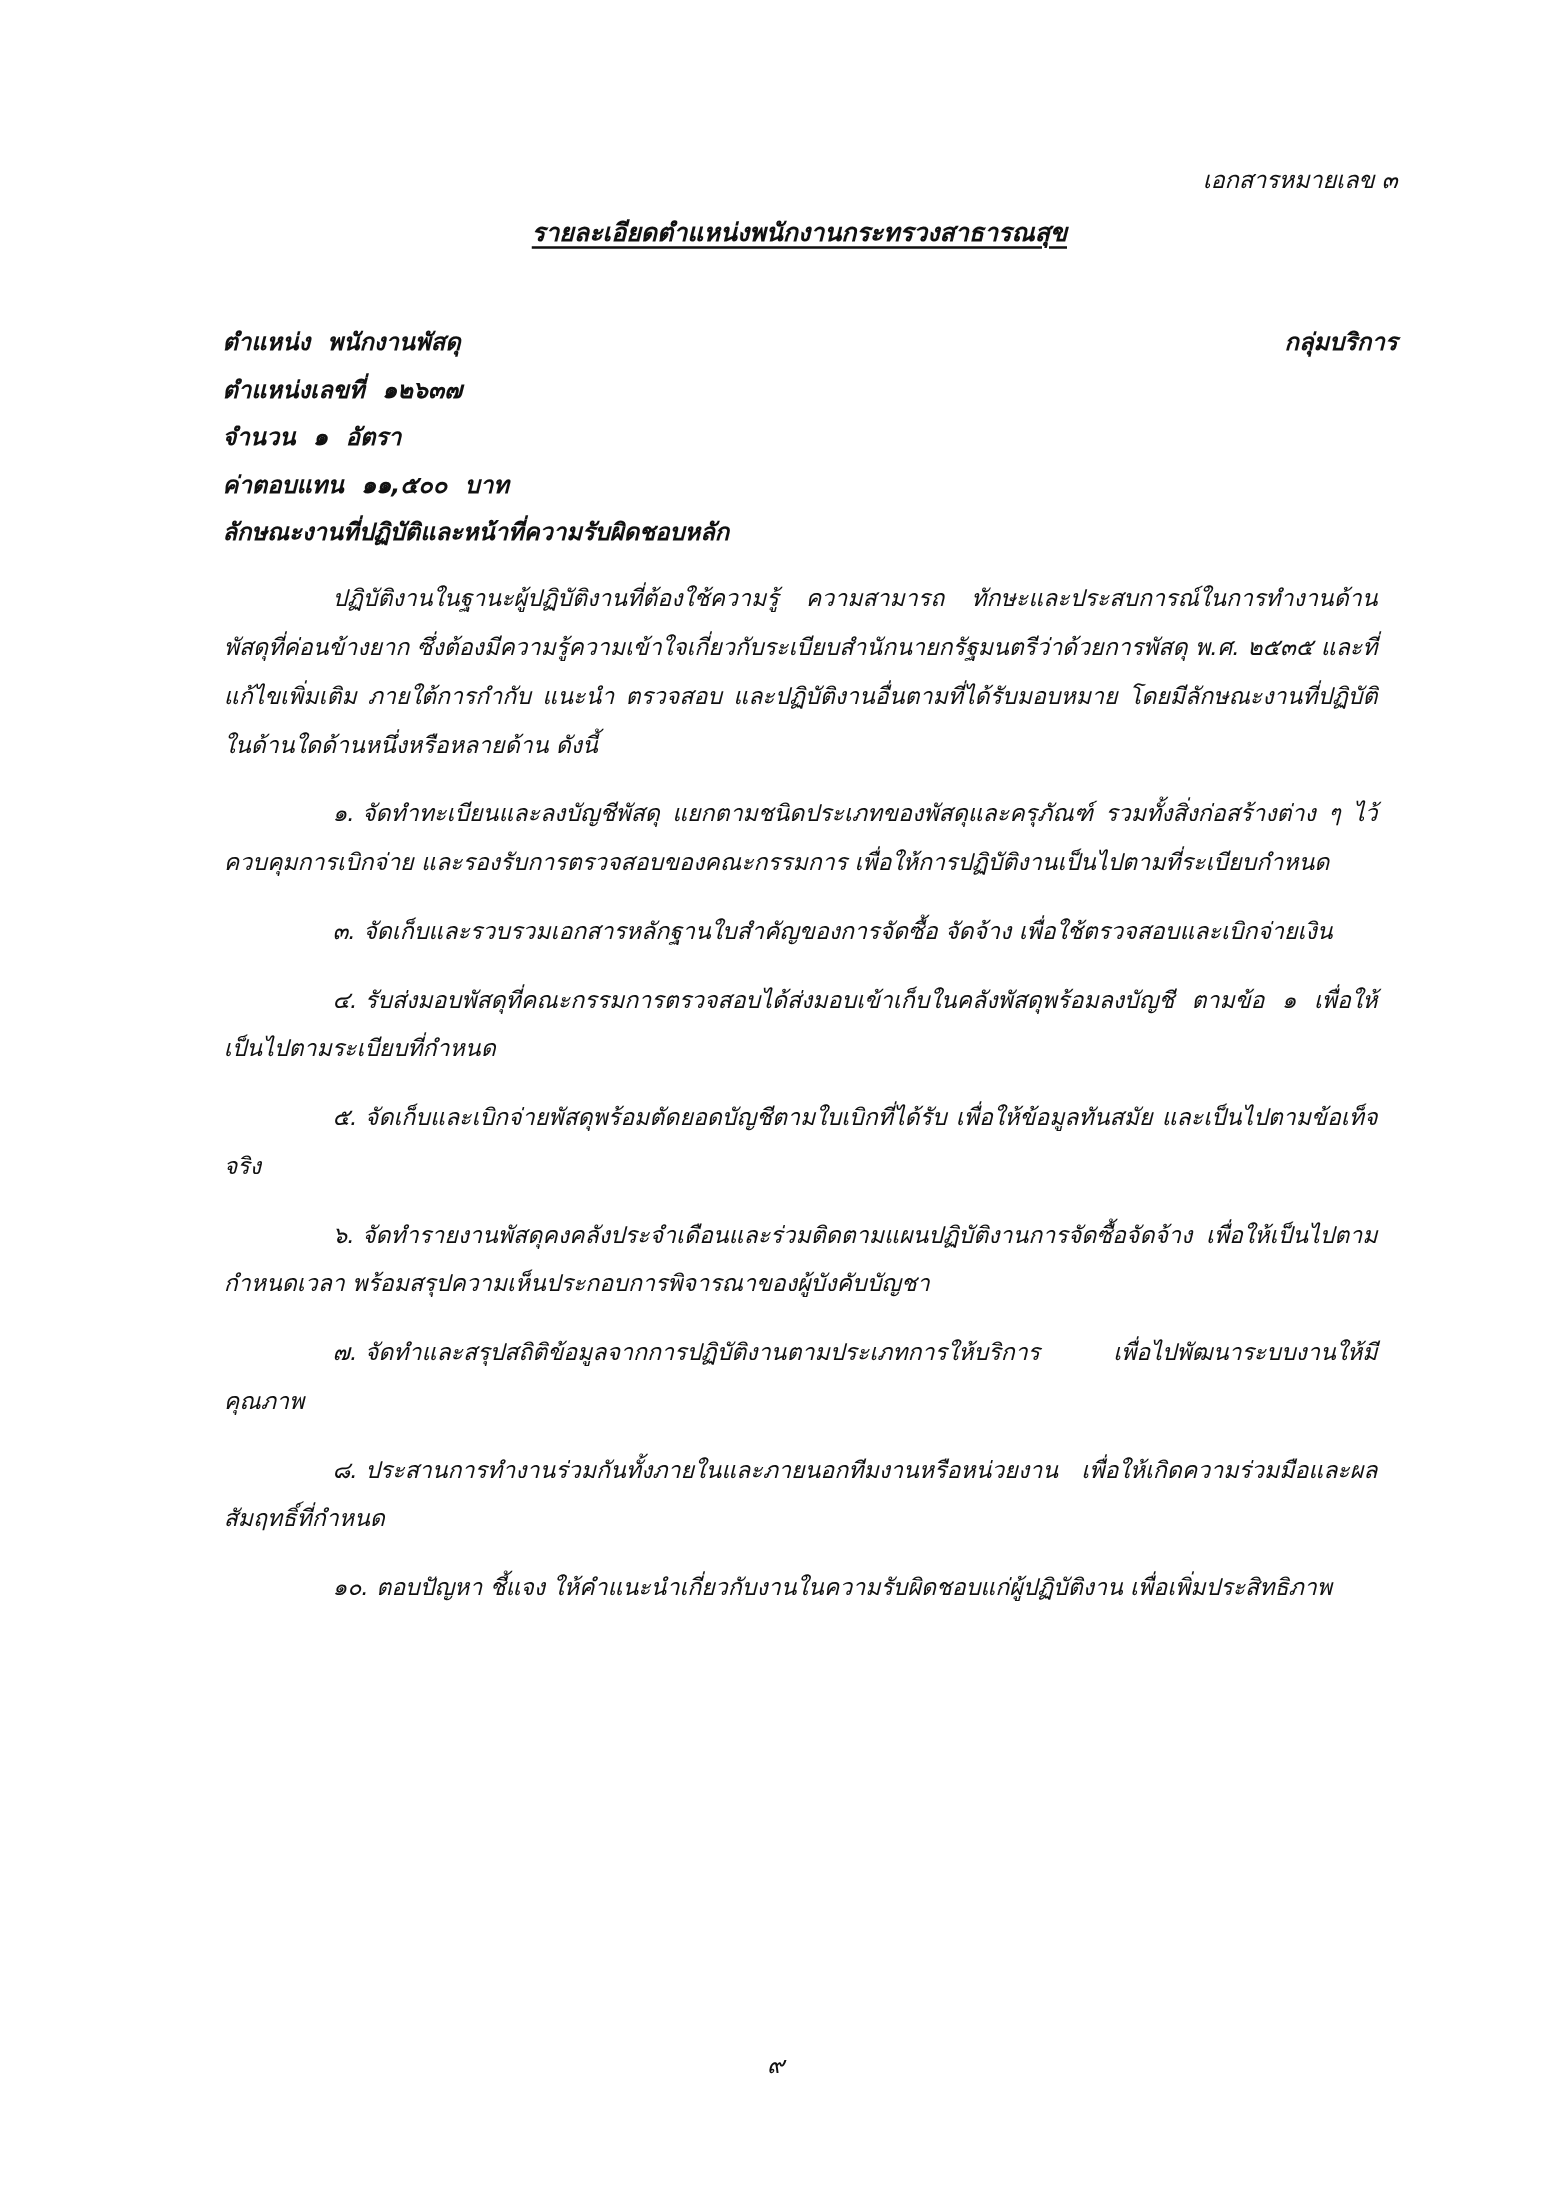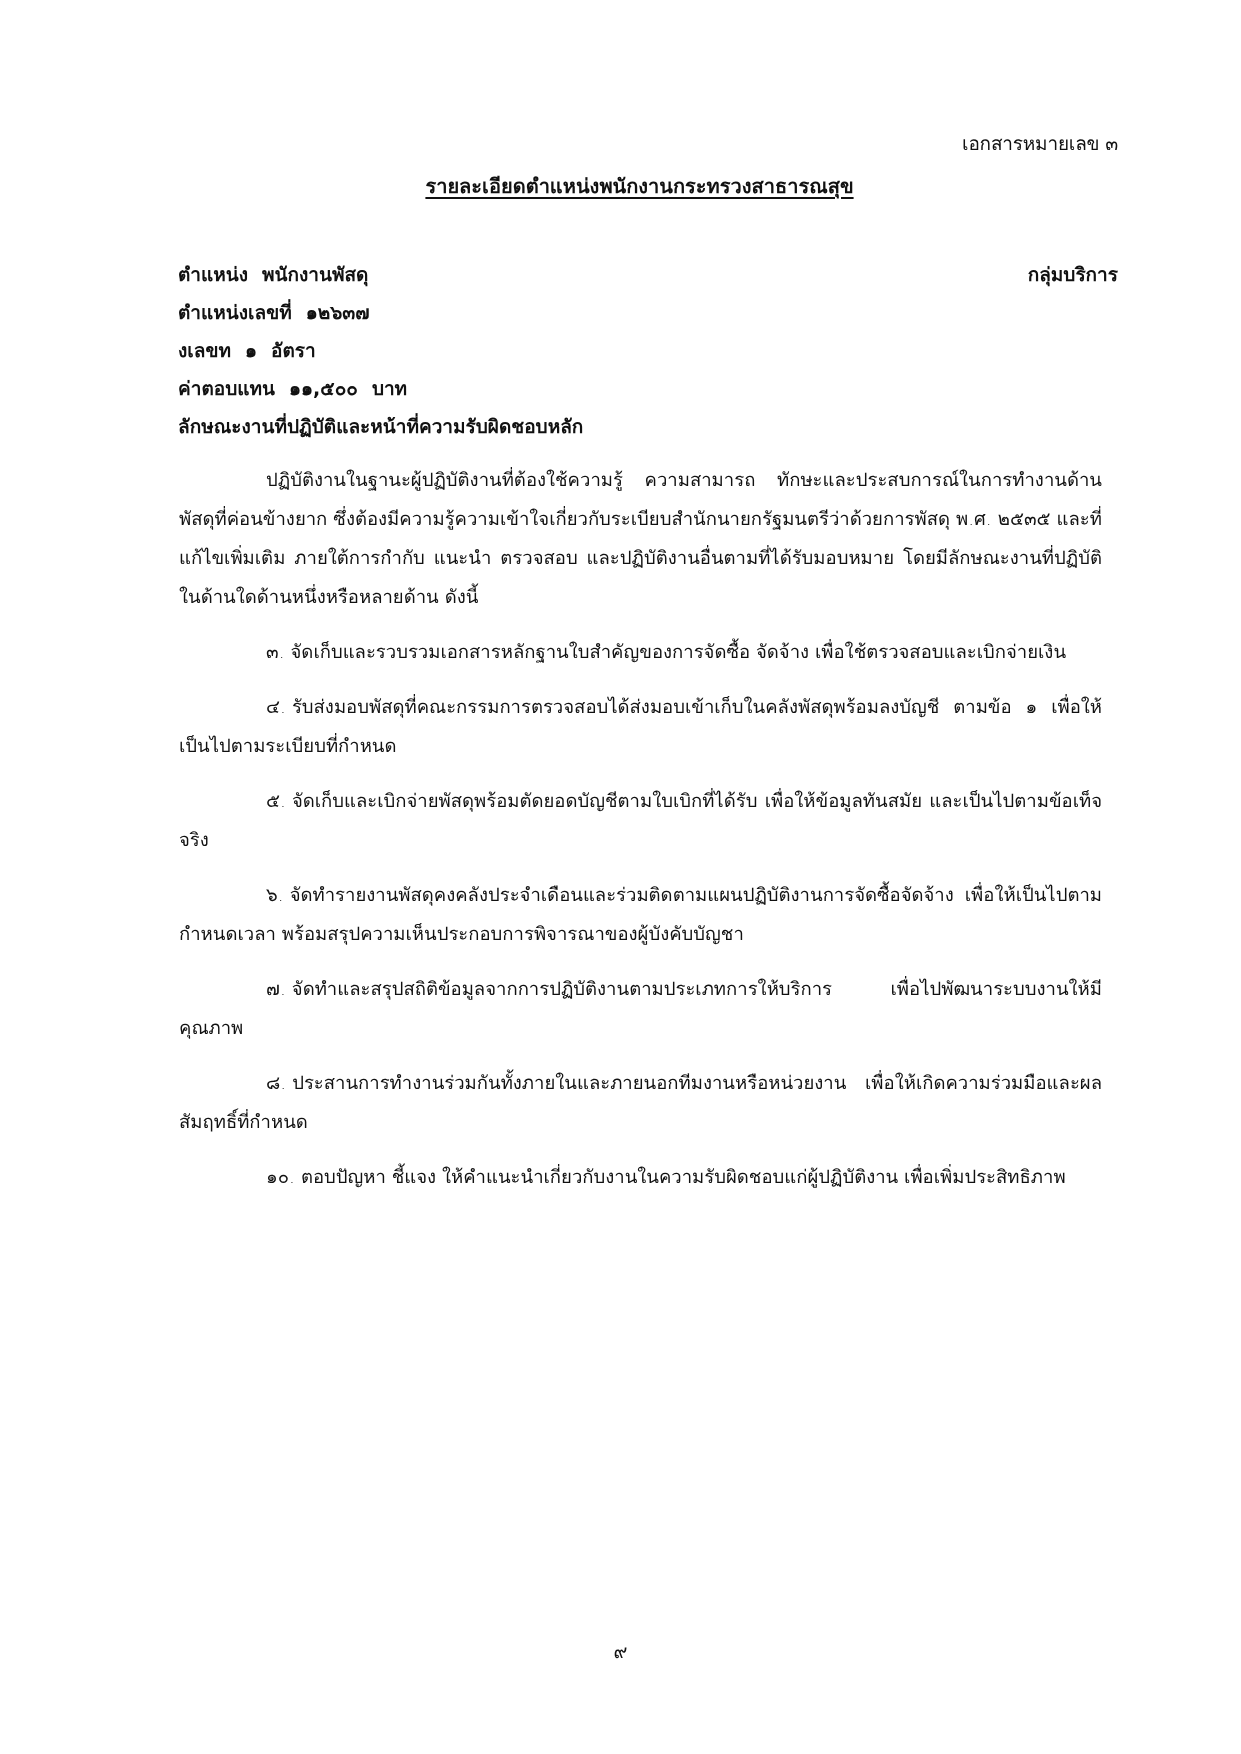--- a/index.html
+++ b/index.html
@@ -13,20 +13,21 @@
       position: relative;
       font-family: "DejaVu Sans", "Liberation Sans", sans-serif;
       color: #111111;
       overflow: hidden;
     }
     .page {
       position: absolute;
       left: 0; top: 0;
       width: 1241px;
       height: 1695px;
+      font-style: italic;
     }
     .doc-number {
       position: absolute;
       top: 128px;
       right: 123px;
       font-size: 19px;
       font-weight: 300;
       letter-spacing: -0.2px;
     }
     .doc-title {
@@ -99,37 +100,38 @@
       </span>
       <span>กลุ่มบริการ</span>
     </div>
     <div class="hdr-line">
       <span>
         <span class="label">ตำแหน่งเลขที่</span><span>๑๒๖๓๗</span>
       </span>
     </div>
     <div class="hdr-line">
       <span>
-        <span class="label">งเลขท</span><span class="label">๑</span><span>อัตรา</span>
+        <span class="label">จำนวน</span><span class="label">๑</span><span>อัตรา</span>
       </span>
     </div>
     <div class="hdr-line">
       <span>
         <span class="label">ค่าตอบแทน</span><span class="label">๑๑,๕๐๐</span><span>บาท</span>
       </span>
     </div>
     <div class="hdr-line">
       <span>ลักษณะงานที่ปฏิบัติและหน้าที่ความรับผิดชอบหลัก</span>
     </div>
   </div>
 
   <div class="body-block">
     <p class="para indent">ปฏิบัติงานในฐานะผู้ปฏิบัติงานที่ต้องใช้ความรู้ ความสามารถ ทักษะและประสบการณ์ในการทำงานด้านพัสดุที่ค่อนข้างยาก ซึ่งต้องมีความรู้ความเข้าใจเกี่ยวกับระเบียบสำนักนายกรัฐมนตรีว่าด้วยการพัสดุ พ.ศ. ๒๕๓๕ และที่แก้ไขเพิ่มเติม ภายใต้การกำกับ แนะนำ ตรวจสอบ และปฏิบัติงานอื่นตามที่ได้รับมอบหมาย โดยมีลักษณะงานที่ปฏิบัติในด้านใดด้านหนึ่งหรือหลายด้าน ดังนี้</p>
 
     <div id="duty-list">
+      <p class="para indent item"><span class="num">๑.</span><span>จัดทำทะเบียนและลงบัญชีพัสดุ แยกตามชนิดประเภทของพัสดุและครุภัณฑ์ รวมทั้งสิ่งก่อสร้างต่าง ๆ ไว้ควบคุมการเบิกจ่าย และรองรับการตรวจสอบของคณะกรรมการ เพื่อให้การปฏิบัติงานเป็นไปตามที่ระเบียบกำหนด</span></p>
       <p class="para indent item"><span class="num">๓.</span><span>จัดเก็บและรวบรวมเอกสารหลักฐานใบสำคัญของการจัดซื้อ จัดจ้าง เพื่อใช้ตรวจสอบและเบิกจ่ายเงิน</span></p>
       <p class="para indent item"><span class="num">๔.</span><span>รับส่งมอบพัสดุที่คณะกรรมการตรวจสอบได้ส่งมอบเข้าเก็บในคลังพัสดุพร้อมลงบัญชี ตามข้อ ๑ เพื่อให้เป็นไปตามระเบียบที่กำหนด</span></p>
       <p class="para indent item"><span class="num">๕.</span><span>จัดเก็บและเบิกจ่ายพัสดุพร้อมตัดยอดบัญชีตามใบเบิกที่ได้รับ เพื่อให้ข้อมูลทันสมัย และเป็นไปตามข้อเท็จจริง</span></p>
       <p class="para indent item"><span class="num">๖.</span><span>จัดทำรายงานพัสดุคงคลังประจำเดือนและร่วมติดตามแผนปฏิบัติงานการจัดซื้อจัดจ้าง เพื่อให้เป็นไปตามกำหนดเวลา พร้อมสรุปความเห็นประกอบการพิจารณาของผู้บังคับบัญชา</span></p>
       <p class="para indent item"><span class="num">๗.</span><span>จัดทำและสรุปสถิติข้อมูลจากการปฏิบัติงานตามประเภทการให้บริการ เพื่อไปพัฒนาระบบงานให้มีคุณภาพ</span></p>
       <p class="para indent item"><span class="num">๘.</span><span>ประสานการทำงานร่วมกันทั้งภายในและภายนอกทีมงานหรือหน่วยงาน เพื่อให้เกิดความร่วมมือและผลสัมฤทธิ์ที่กำหนด</span></p>
       <p class="para indent item"><span class="num">๑๐.</span><span>ตอบปัญหา ชี้แจง ให้คำแนะนำเกี่ยวกับงานในความรับผิดชอบแก่ผู้ปฏิบัติงาน เพื่อเพิ่มประสิทธิภาพ</span></p>
     </div>
   </div>
 

